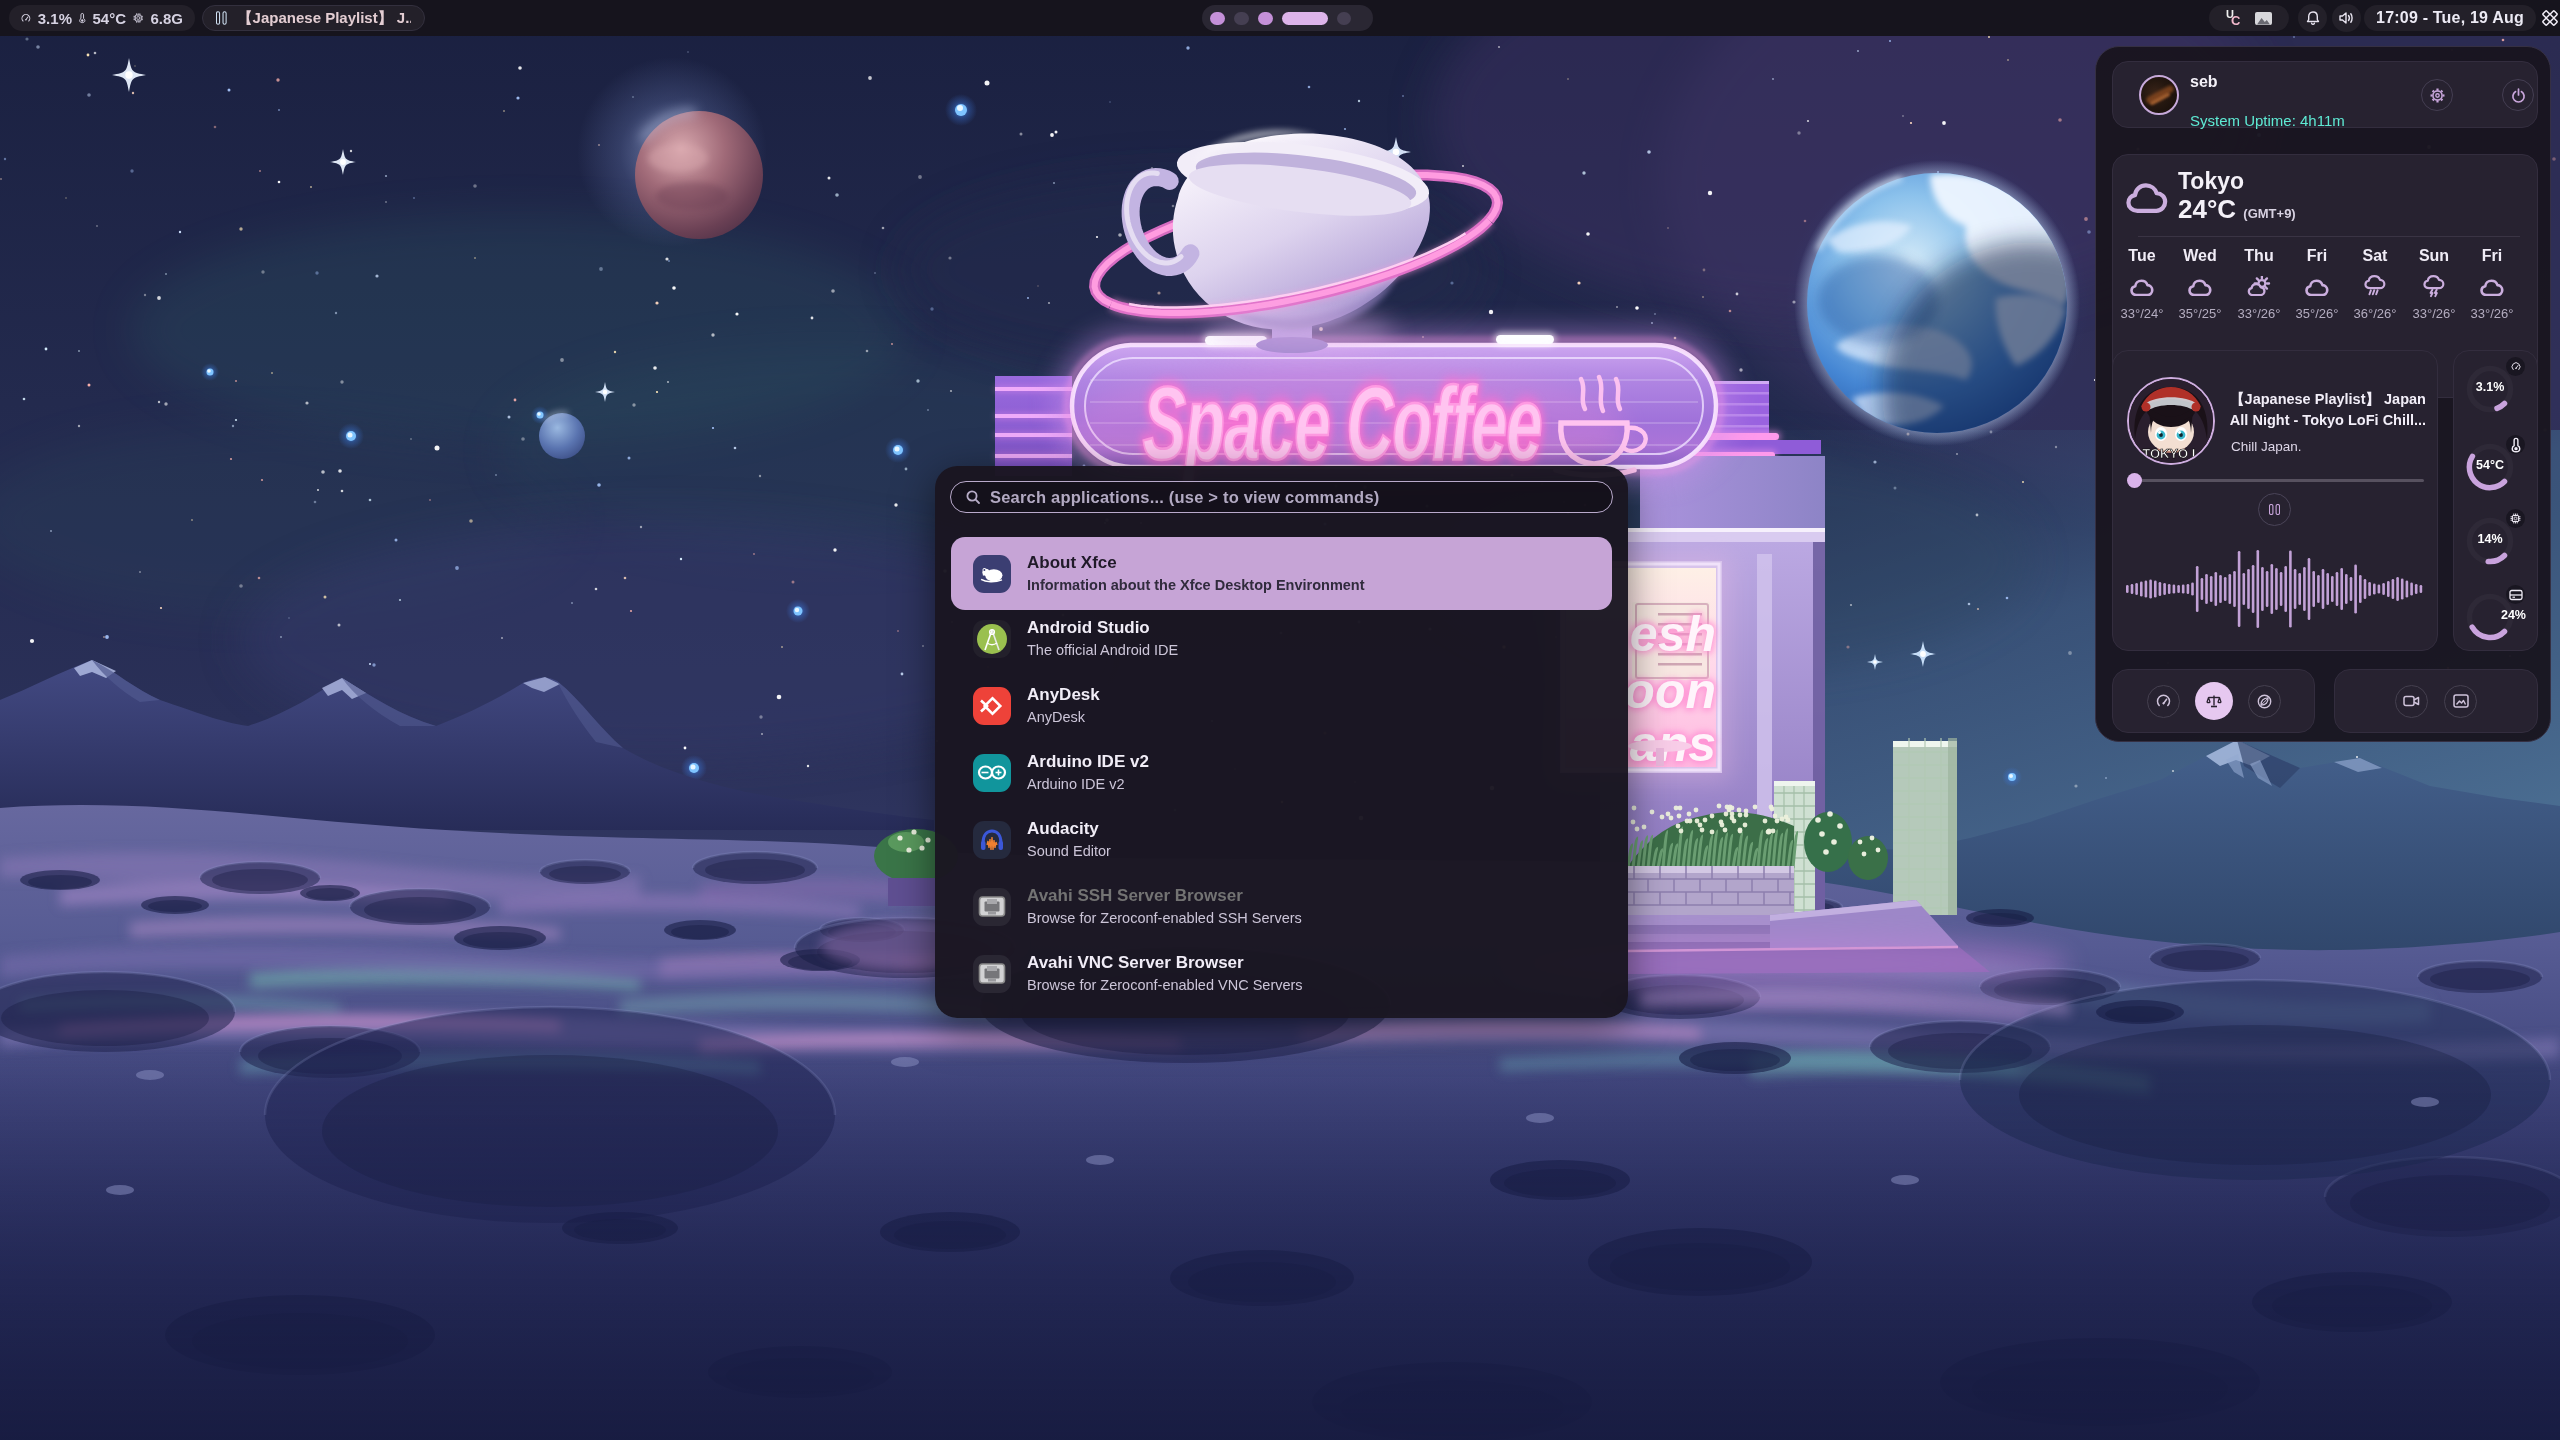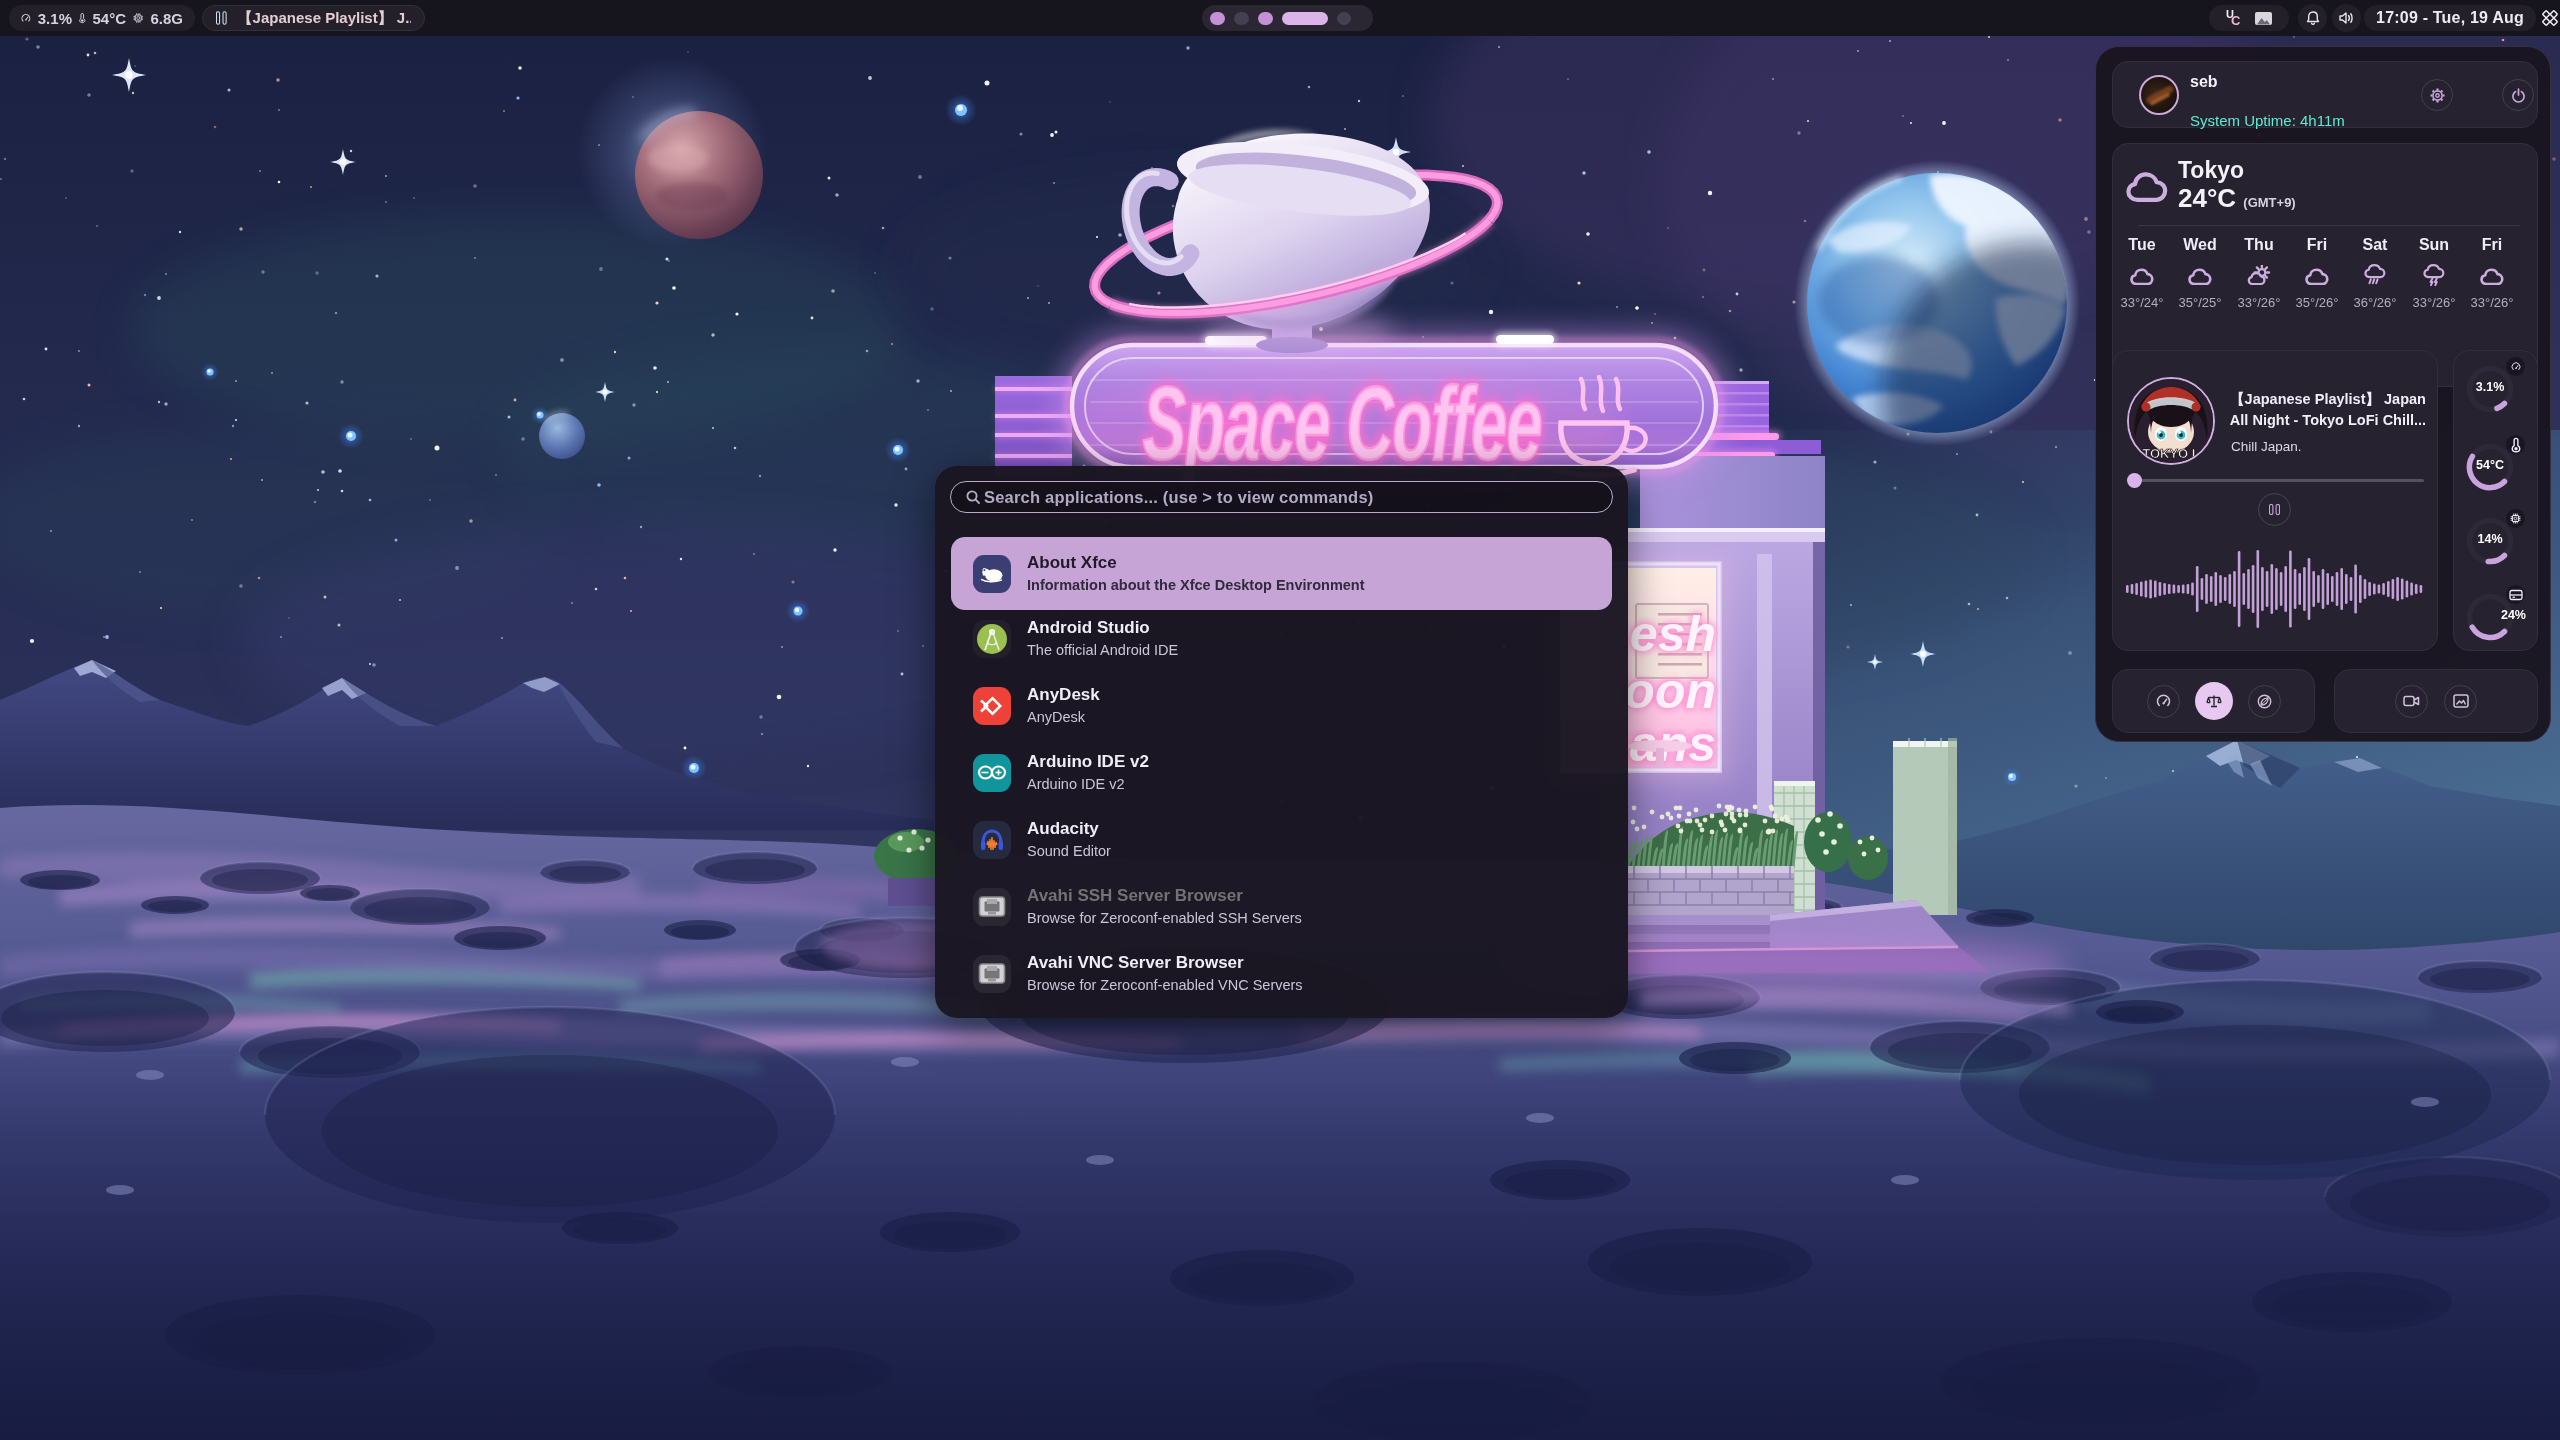--- a/index.html
+++ b/index.html
@@ -1106,21 +1106,21 @@
     </div>
     <div style="position:absolute;left:2364px;top:5px;width:172px;height:26px;border-radius:13px;background:#232029;display:flex;align-items:center;justify-content:center;color:#eceaf4;font-size:16px;font-weight:700;letter-spacing:0.2px">17:09 - Tue, 19 Aug</div>
     <div style="position:absolute;left:2542px;top:10px"><svg width="16" height="16" viewBox="0 0 16 16" fill="none">
         <rect x="1.6" y="1.6" width="5.2" height="5.2" rx="1" transform="rotate(45 4.2 4.2)" stroke="#f0ecf6" stroke-width="1.5"></rect>
         <rect x="9.200000000000001" y="1.6" width="5.2" height="5.2" rx="1" transform="rotate(45 11.8 4.2)" stroke="#f0ecf6" stroke-width="1.5"></rect>
         <rect x="1.6" y="9.200000000000001" width="5.2" height="5.2" rx="1" transform="rotate(45 4.2 11.8)" stroke="#f0ecf6" stroke-width="1.5"></rect>
         <rect x="9.200000000000001" y="9.200000000000001" width="5.2" height="5.2" rx="1" transform="rotate(45 11.8 11.8)" stroke="#f0ecf6" stroke-width="1.5"></rect>
       </svg></div>
   </div>
 <div style="position:absolute;left:935px;top:466px;width:693px;height:552px;border-radius:22px;background:rgba(26,22,33,0.97);box-shadow:0 10px 40px rgba(0,0,0,0.5)">
-    <div style="position:absolute;left:15px;top:15px;width:663px;height:32px;border-radius:16px;border:1.5px solid #b9aacb;background:rgba(15,12,20,0.5);box-sizing:border-box;display:flex;align-items:center;padding:11px 14px;gap:3px">
+    <div style="position:absolute;left:15px;top:15px;width:663px;height:32px;border-radius:16px;border:1.5px solid #b9aacb;background:rgba(15,12,20,0.5);box-sizing:border-box;display:flex;align-items:center;padding:11px 14px;gap:9px">
       <svg width="16" height="16" viewBox="0 0 16 16" fill="none">
         <circle cx="7" cy="7" r="4.6" stroke="#b7adc8" stroke-width="1.8"></circle>
         <line x1="10.4" y1="10.4" x2="14" y2="14" stroke="#b7adc8" stroke-width="1.8" stroke-linecap="round"></line>
       </svg>
       <span style="color:#b2a9c2;font-size:16.5px;font-weight:600;letter-spacing:0.2px">Search applications... (use &gt; to view commands)</span>
     </div>
     <div style="position:absolute;left:16px;top:71px;width:661px;height:73px;border-radius:14px;background:#c6a4d6;display:flex;align-items:center;padding:0 6px 0 22px;box-sizing:border-box;gap:16px">
       <div style="width:38px;height:38px;border-radius:11px;background:#3b3e72;position:relative;flex:none">
         <svg style="position:absolute;left:6px;top:9px" width="26" height="20" viewBox="0 0 26 22" fill="none">
           <ellipse cx="15" cy="12.5" rx="9.5" ry="6.8" fill="#fff"></ellipse>
@@ -1245,21 +1245,21 @@
           <circle cx="7.5" cy="7.5" r="1.7" stroke="#c9a6dc" stroke-width="1.4"></circle>
         </svg>
       </div>
       <div style="position:absolute;left:389px;top:17px;width:32px;height:32px;border-radius:50%;border:1px solid #443e52;box-sizing:border-box;display:flex;align-items:center;justify-content:center">
         <svg width="15" height="15" viewBox="0 0 15 15" fill="none">
           <path d="M4.6,3.6 A5.6,5.6 0 1 0 10.4,3.6" stroke="#c9a6dc" stroke-width="1.7" stroke-linecap="round"></path>
           <line x1="7.5" y1="1" x2="7.5" y2="7" stroke="#c9a6dc" stroke-width="1.7" stroke-linecap="round"></line>
         </svg>
       </div>
     </div>
-    <div style="position:absolute;left:16px;top:96px;width:426px;height:244px;border-radius:16px;background:#272230;border:1px solid #332d3e;box-sizing:border-box">
+    <div style="position:absolute;left:16px;top:107px;width:426px;height:244px;border-radius:16px;background:#272230;border:1px solid #332d3e;box-sizing:border-box">
       <div style="position:absolute;left:11px;top:22px"><svg width="46" height="35.88" viewBox="0 0 20 17" fill="none">
           <path d="M5.5,16 C2.8,16 1.2,14.2 1.2,12.2 C1.2,10.3 2.5,8.9 4.3,8.6 C4.6,5.9 6.8,4 9.5,4 C11.9,4 13.9,5.5 14.6,7.7 C16.8,7.8 18.6,9.4 18.6,11.7 C18.6,14 16.9,16 14.4,16 Z" stroke="#cbaede" stroke-width="2.0" stroke-linejoin="round"></path>
         </svg></div>
       <div style="position:absolute;left:65px;top:13px;font-size:23px;font-weight:700;color:#f4f1f8">Tokyo</div>
       <div style="position:absolute;left:65px;top:39px;font-size:26px;font-weight:700;color:#f4f1f8">24°C <span style="font-size:13px;font-weight:700;color:#d8d2e2">(GMT+9)</span></div>
       <div style="position:absolute;left:25px;top:81px;width:382px;height:1px;background:#3a3444"></div>
       <div style="position:absolute;left:0px;top:92px;width:58px;text-align:center">
         <div style="font-size:16px;font-weight:700;color:#f0ecf6">Tue</div>
         <div style="height:34px;display:flex;align-items:center;justify-content:center;margin-top:4px">
           <svg width="26" height="20.28" viewBox="0 0 20 17" fill="none">

